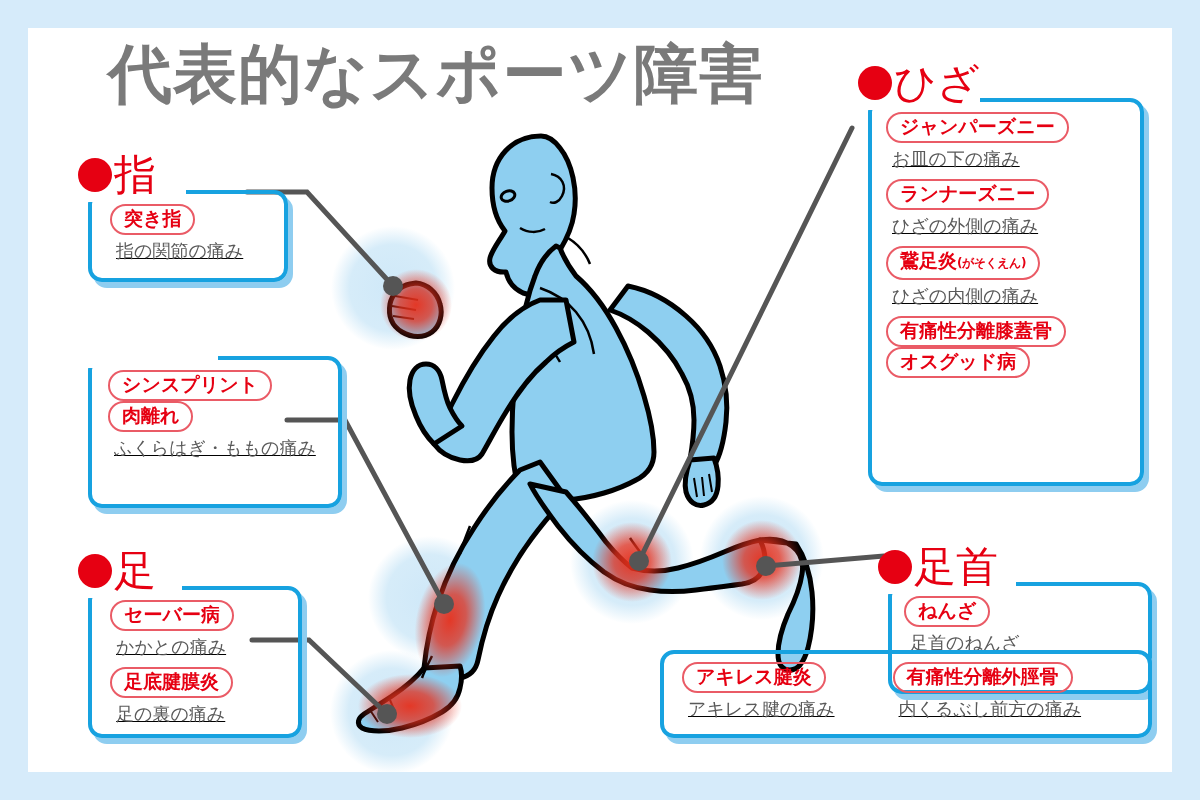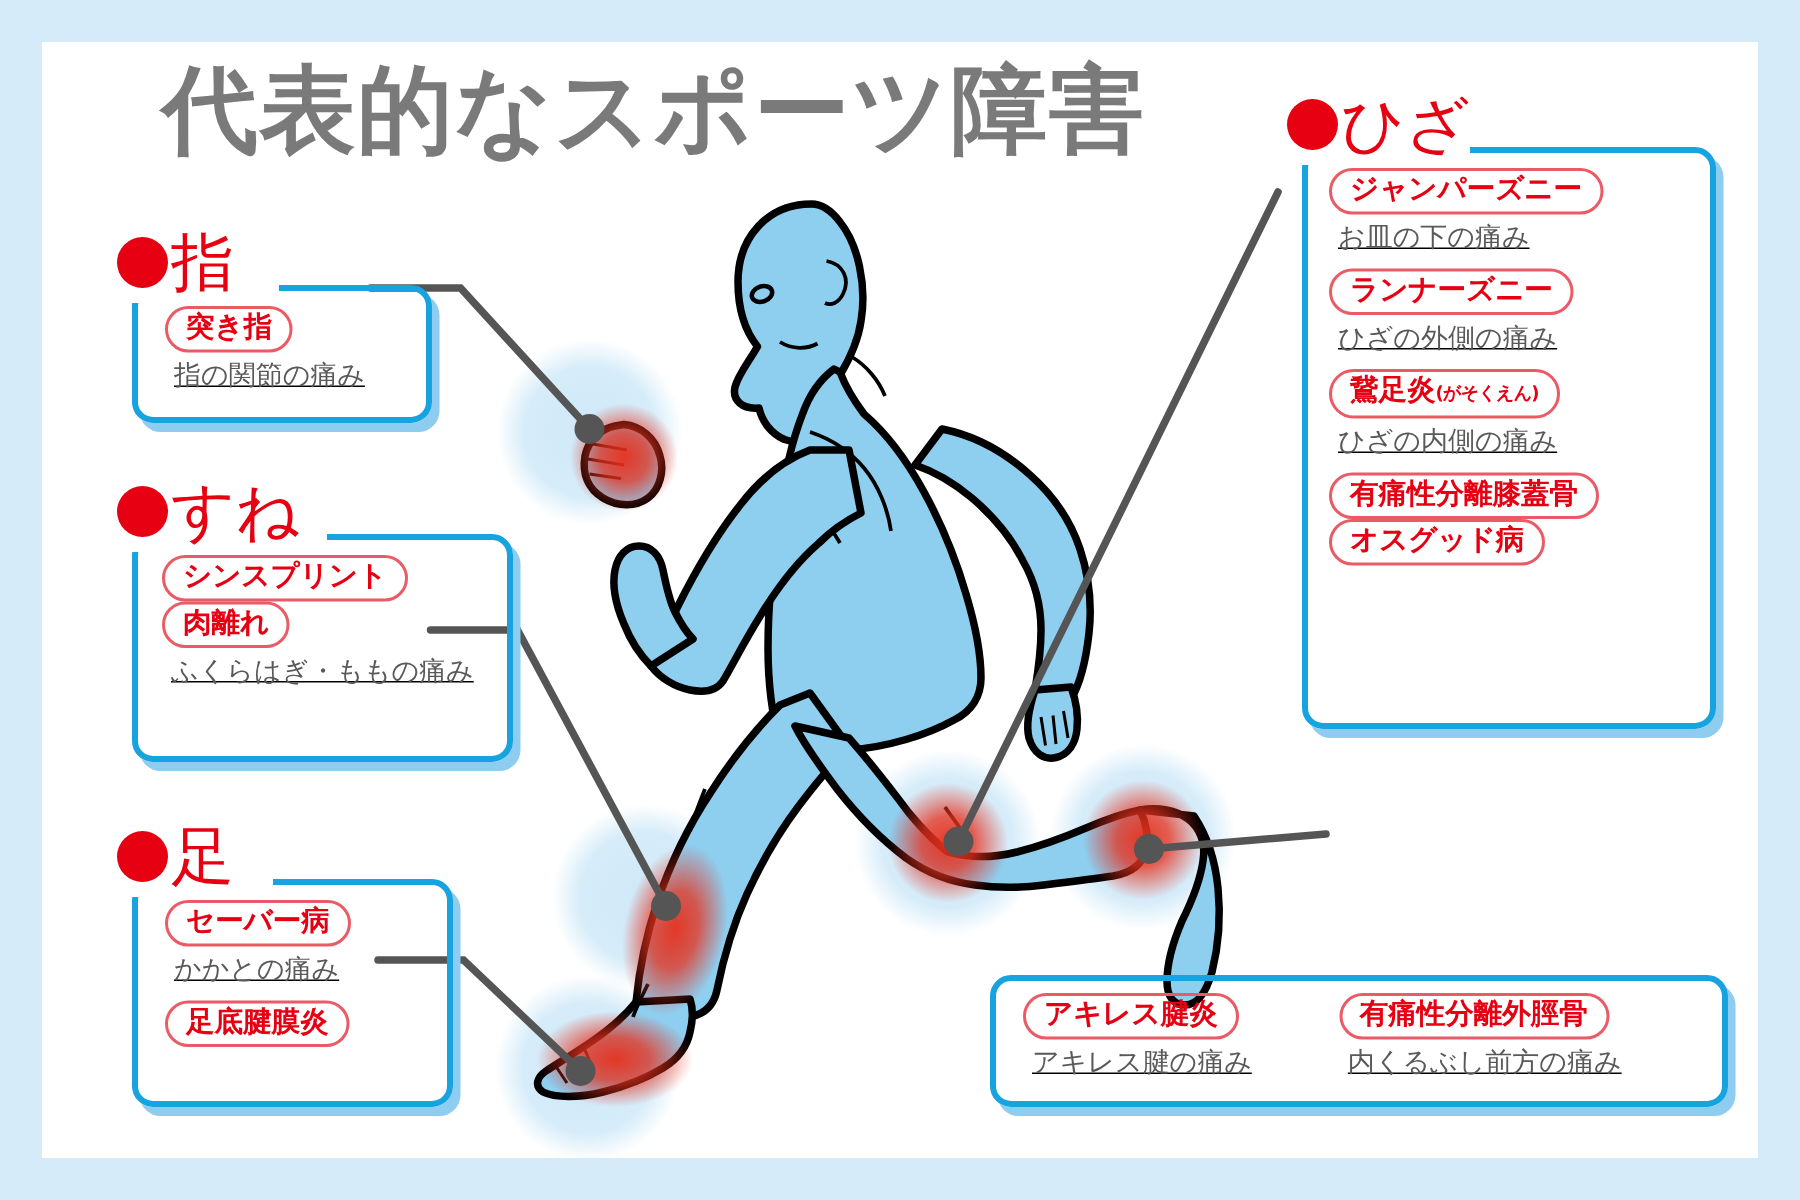--- a/index.html
+++ b/index.html
@@ -257,42 +257,39 @@
     </div>
     <div class="body">
       <span class="pill">突き指</span>
       <div class="desc">指の関節の痛み</div>
     </div>
   </div>
 
   <div class="panel" id="panel-shin">
     <div class="box"></div>
     <div class="notch"></div>
-    <div class="head">
-      <span class="dot"></span>
-      <span class="htext">すね</span>
-    </div>
     <div class="body">
       <span class="pill">シンスプリント</span>
       <span class="pill">肉離れ</span>
       <div class="desc">ふくらはぎ・ももの痛み</div>
     </div>
   </div>
 
   <div class="panel" id="panel-foot">
     <div class="box"></div>
     <div class="notch"></div>
     <div class="head">
       <span class="dot"></span>
       <span class="htext">足</span>
     </div>
     <div class="body">
       <span class="pill">セーバー病</span>
       <div class="desc">かかとの痛み</div>
       <span class="pill">足底腱膜炎</span>
+      <div class="desc">足の裏の痛み</div>
     </div>
   </div>
 
   <div class="panel" id="panel-knee">
     <div class="box"></div>
     <div class="notch"></div>
     <div class="head">
       <span class="dot"></span>
       <span class="htext">ひざ</span>
     </div>
@@ -301,20 +298,32 @@
       <div class="desc">お皿の下の痛み</div>
       <span class="pill">ランナーズニー</span>
       <div class="desc">ひざの外側の痛み</div>
       <span class="pill"><span>鵞足炎</span><span class="ruby">(がそくえん)</span></span>
       <div class="desc">ひざの内側の痛み</div>
       <span class="pill">有痛性分離膝蓋骨</span>
       <span class="pill">オスグッド病</span>
     </div>
   </div>
 
+  <div class="panel" id="panel-ankle">
+    <div class="box"></div>
+    <div class="notch"></div>
+    <div class="head">
+      <span class="dot"></span>
+      <span class="htext">足首</span>
+    </div>
+    <div class="body">
+      <span class="pill">ねんざ</span>
+      <div class="desc">足首のねんざ</div>
+    </div>
+  </div>
 
   <div class="panel" id="panel-achilles">
     <div class="box"></div>
     <div class="body">
       <div class="cols">
         <div>
           <span class="pill">アキレス腱炎</span>
           <div class="desc">アキレス腱の痛み</div>
         </div>
         <div>

